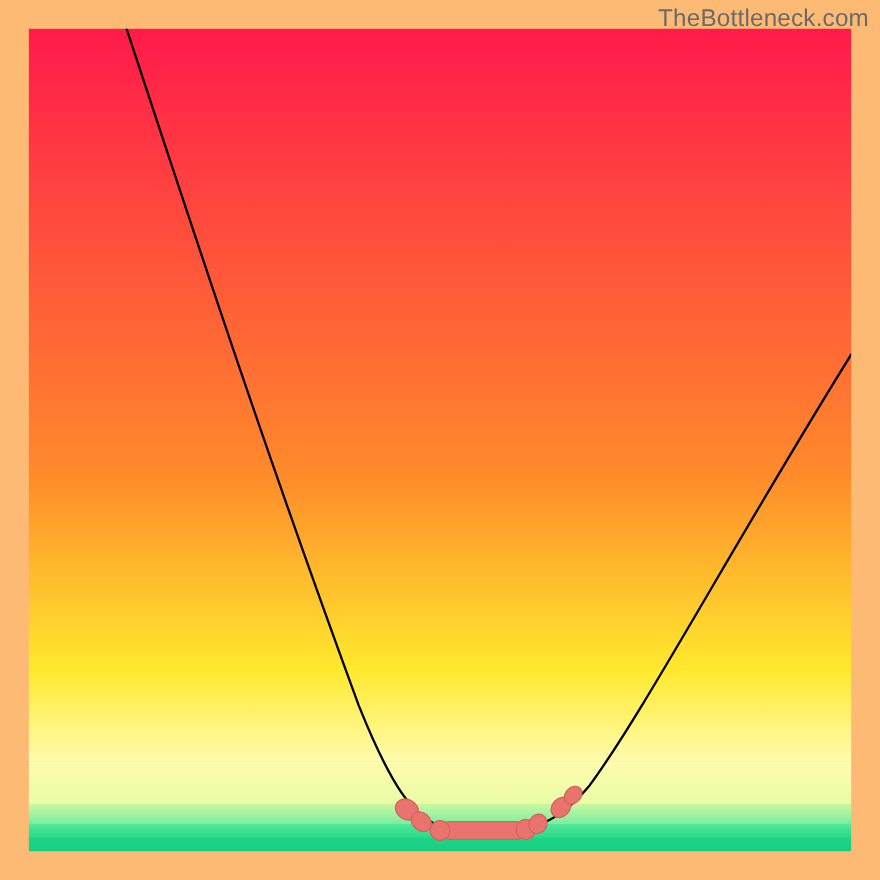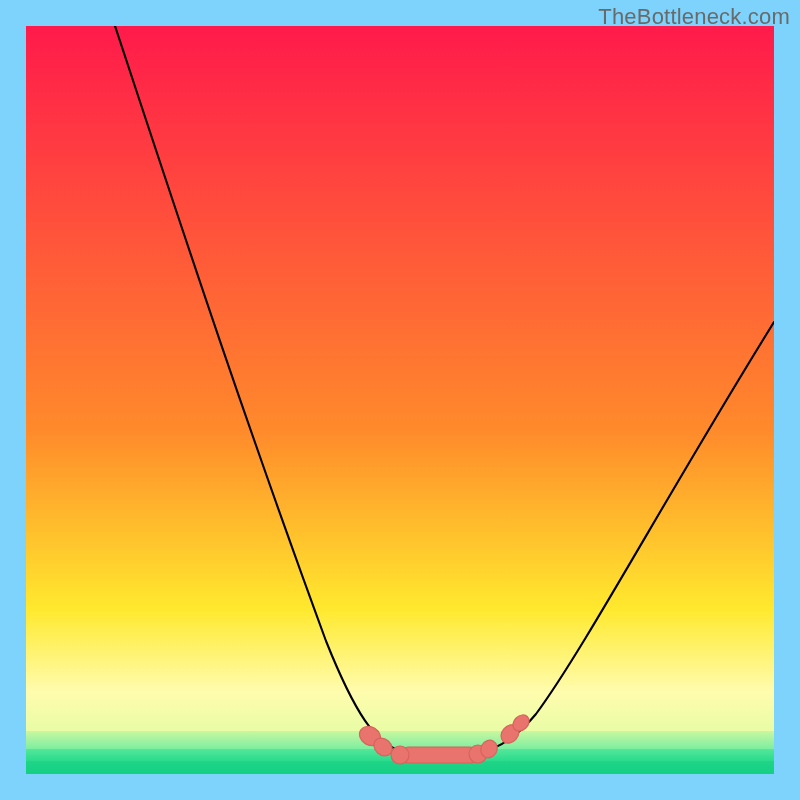--- a/index.html
+++ b/index.html
@@ -7,21 +7,21 @@
     padding: 0;
     width: 800px;
     height: 800px;
     background: #000;
     overflow: hidden;
     font-family: Arial, Helvetica, sans-serif;
   }
   .frame {
     position: absolute;
     inset: 0;
-    background: #7dd3fc;
+    background: #fdba74;
   }
   .plot-area {
     position: absolute;
     left: 26px;
     top: 26px;
     width: 748px;
     height: 748px;
     overflow: hidden;
   }
   .gradient-fill {

